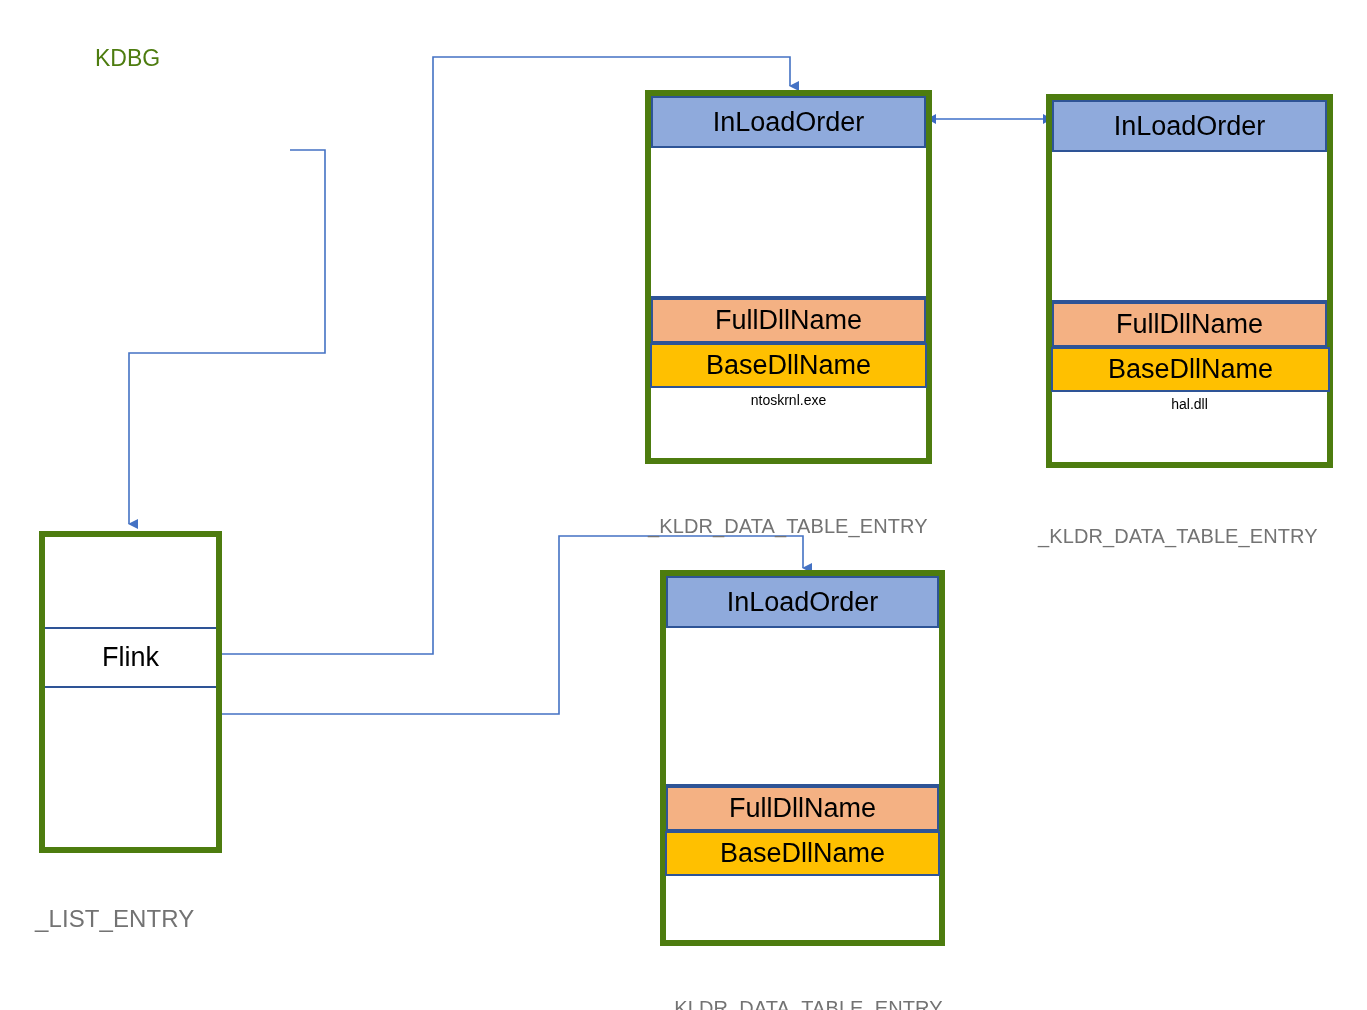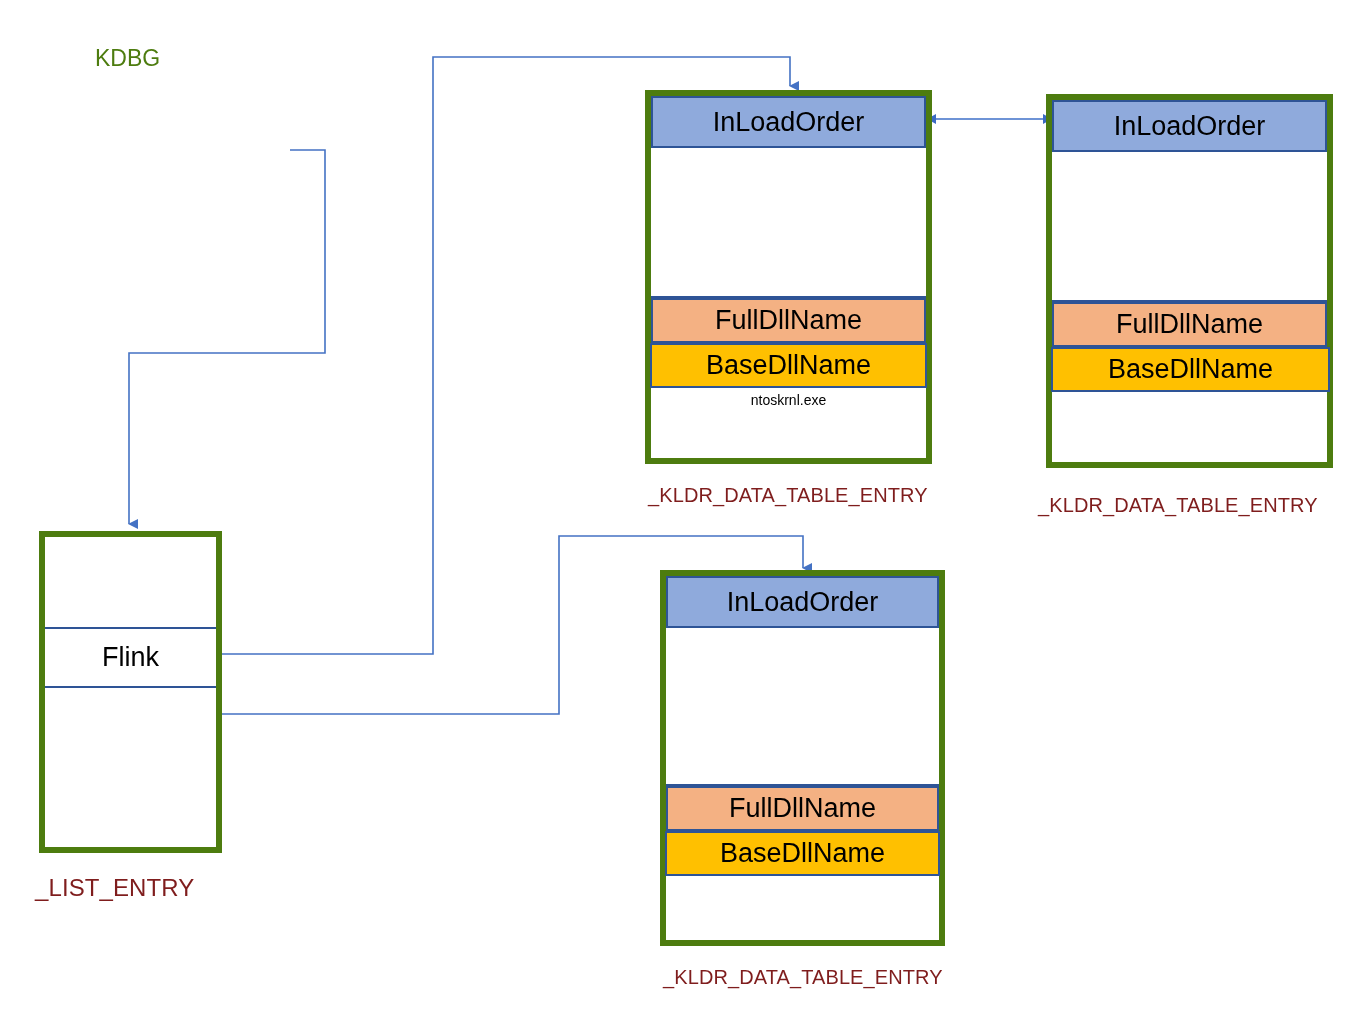--- a/index.html
+++ b/index.html
@@ -50,22 +50,23 @@
   .row.thick {
     border: 3px solid #2E5496;
   }
   .row.filled {
     border: 2px solid #2E5496;
   }
   .caption {
     position: absolute;
     white-space: nowrap;
     font-size: 20px;
-    color: #7f1d1d;
+    color: #737373;
     letter-spacing: 0.1px;
+    margin-top: 31px;
   }
   .title {
     position: absolute;
     white-space: nowrap;
     font-size: 23px;
     color: #4d7c0f;
   }
   .lbl-big { font-size: 27px; }
   .lbl-med { font-size: 23px; }
   .lbl-small { font-size: 14px; }
@@ -137,20 +138,23 @@
     <div class="row filled" style="top:0px; height:52px; background:#8FAADC;">
       <span class="lbl-big">InLoadOrder</span>
     </div>
     <div class="row divider-bottom" style="top:52px; height:150px;"></div>
     <div class="row filled" style="top:202px; height:45px; background:#F4B183;">
       <span class="lbl-big">FullDllName</span>
     </div>
     <div class="row filled" style="top:247px; height:45px; background:#FFC000; left:-1px; width:calc(100% + 4px);">
       <span class="lbl-big">BaseDllName</span>
     </div>
+    <div class="row" style="top:292px; height:78px; align-items:flex-start; padding-top:4px;">
+      <span class="lbl-small">hal.dll</span>
+    </div>
   </div>
   <div class="caption" style="left:1038px; top:494px;">_KLDR_DATA_TABLE_ENTRY</div>
 
   <div class="struct" style="left:660px; top:570px; width:285px; height:376px;">
     <div class="row filled" style="top:0px; height:52px; background:#8FAADC;">
       <span class="lbl-big">InLoadOrder</span>
     </div>
     <div class="row divider-bottom" style="top:52px; height:158px;"></div>
     <div class="row filled" style="top:210px; height:45px; background:#F4B183;">
       <span class="lbl-big">FullDllName</span>

